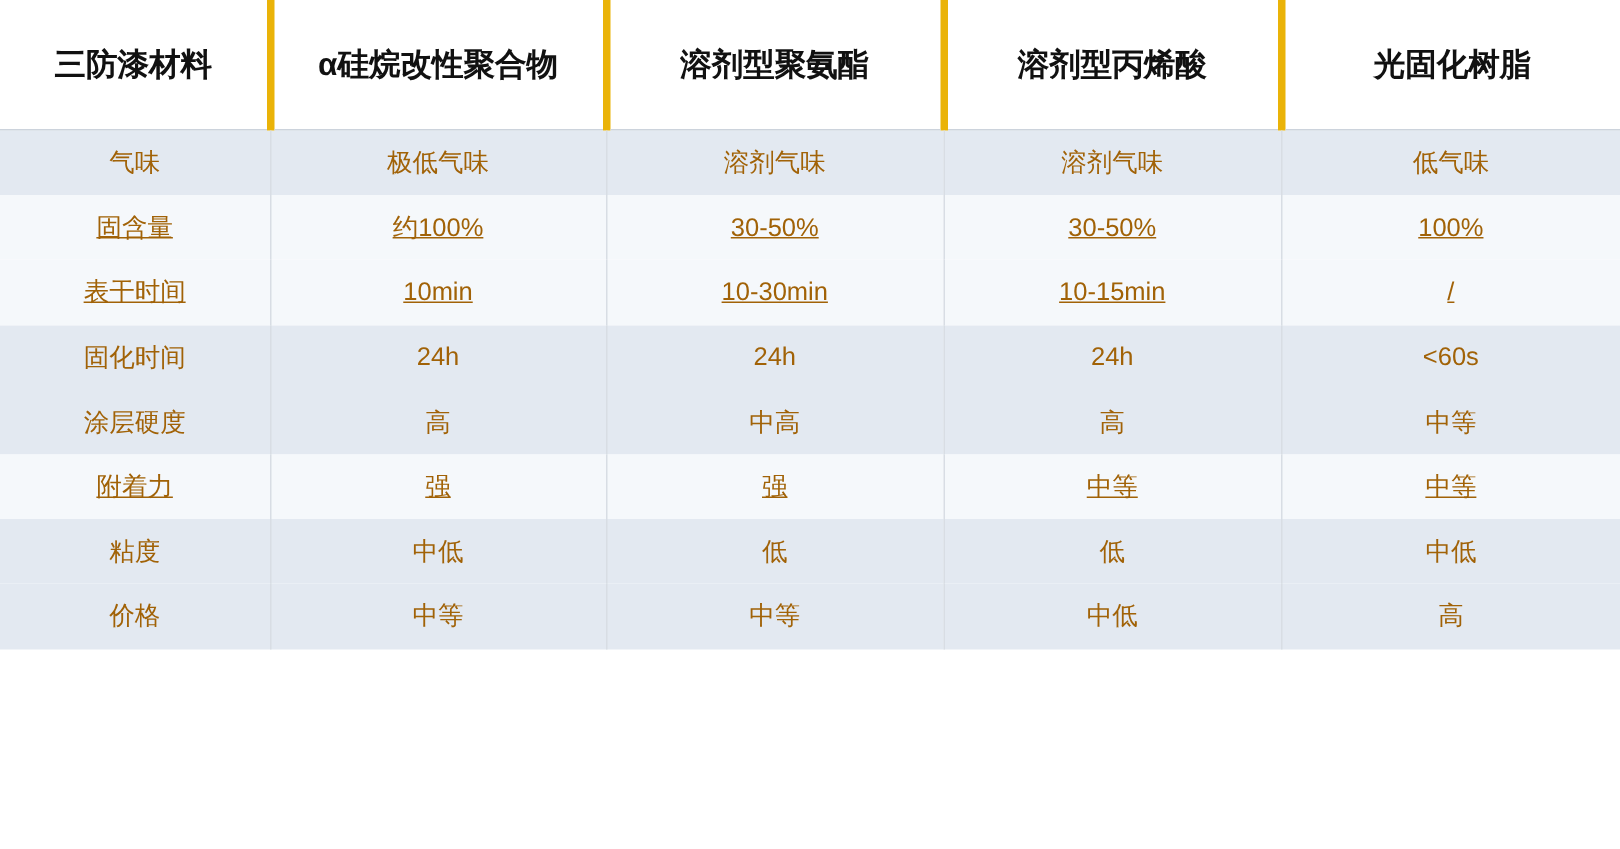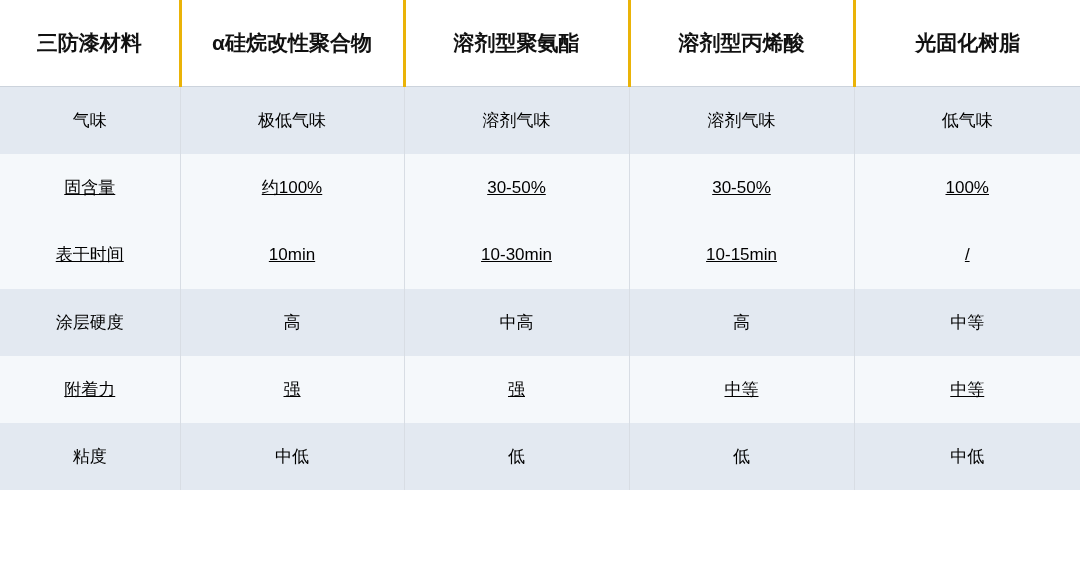--- a/index.html
+++ b/index.html
@@ -31,33 +31,33 @@
   table.comparison col.c4 { width: 226px; }
 
   thead th {
     height: 86px;
     font-size: 21px;
     font-weight: bold;
     color: #111111;
     background: #ffffff;
     text-align: center;
     vertical-align: middle;
-    border-right: 3px solid #eab308;
+    border-right: 5px solid #eab308;
     padding: 0 6px;
   }
   thead th:last-child { border-right: none; }
 
   tbody td {
     height: 43.2px;
     font-size: 17px;
     text-align: center;
     vertical-align: middle;
-    color: #000000;
+    color: #a16207;
     border-right: 1px solid #d8dde4;
-    padding: 12px 6px;
+    padding: 0 6px;
     white-space: nowrap;
   }
   tbody td:last-child { border-right: none; }
 
   tbody tr.odd td { background: #e3e9f1; }
   tbody tr.even td { background: #f5f8fb; text-decoration: underline; }
 
   tbody tr.odd td:first-child,
   tbody tr.even td:first-child {
     font-weight: normal;
@@ -103,35 +103,49 @@
         <td>100%</td>
       </tr>
       <tr class="even">
         <td>表干时间</td>
         <td>10min</td>
         <td>10-30min</td>
         <td>10-15min</td>
         <td>/</td>
       </tr>
       <tr class="odd">
+        <td>固化时间</td>
+        <td>24h</td>
+        <td>24h</td>
+        <td>24h</td>
+        <td>&lt;60s</td>
+      </tr>
+      <tr class="odd">
         <td>涂层硬度</td>
         <td>高</td>
         <td>中高</td>
         <td>高</td>
         <td>中等</td>
       </tr>
       <tr class="even">
         <td>附着力</td>
         <td>强</td>
         <td>强</td>
         <td>中等</td>
         <td>中等</td>
       </tr>
       <tr class="odd">
         <td>粘度</td>
         <td>中低</td>
         <td>低</td>
         <td>低</td>
         <td>中低</td>
       </tr>
+      <tr class="odd">
+        <td>价格</td>
+        <td>中等</td>
+        <td>中等</td>
+        <td>中低</td>
+        <td>高</td>
+      </tr>
     </tbody>
   </table>
 </div>
 
 </body></html>

